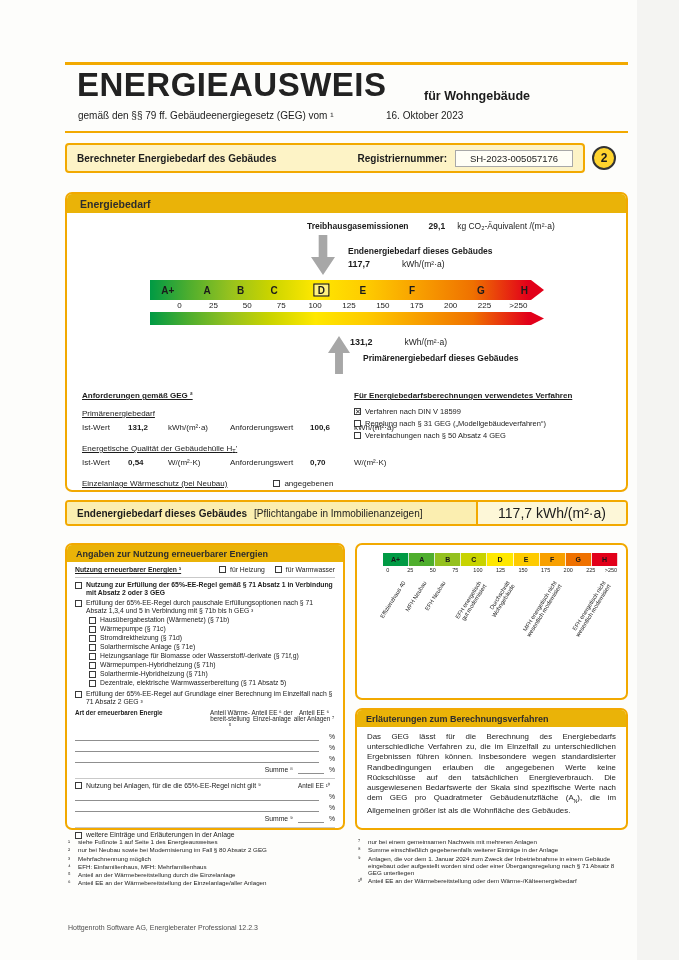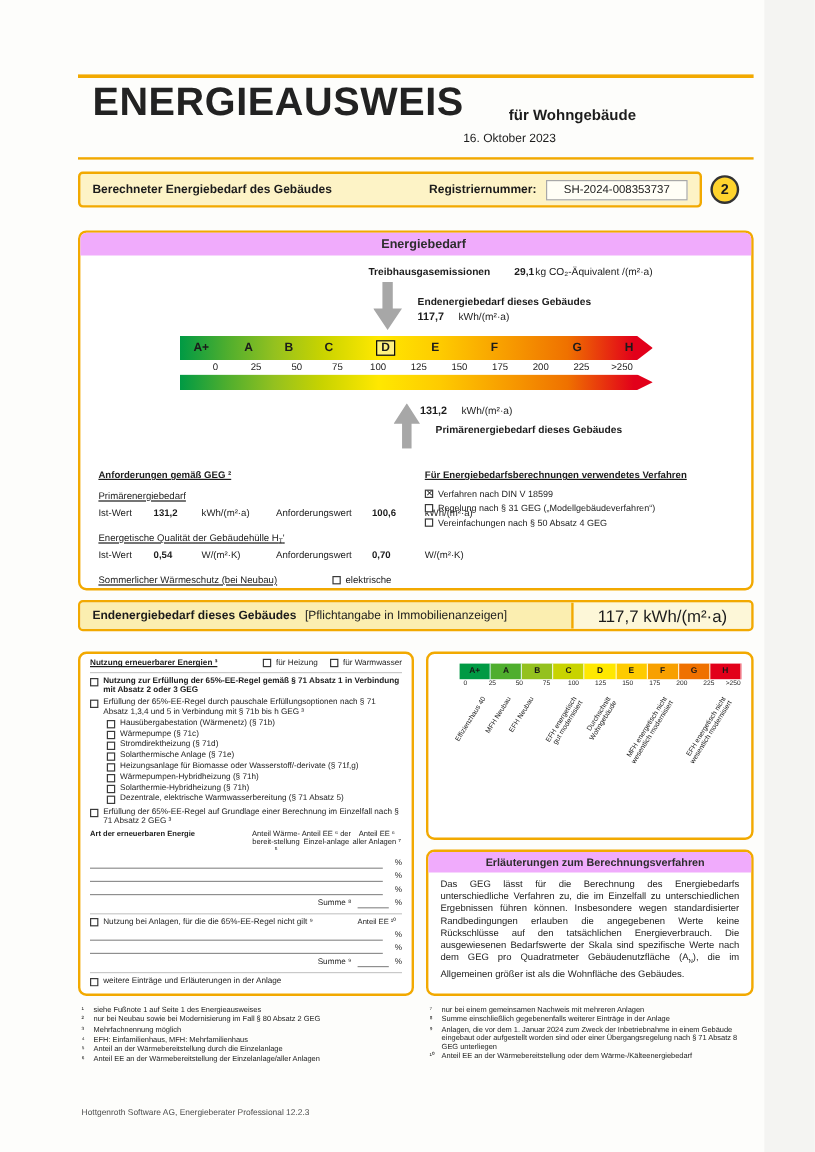--- a/index.html
+++ b/index.html
@@ -16,37 +16,37 @@
   .doc-law { position:absolute; left:78px; top:110px; font-size:10px; }
   .doc-date { position:absolute; left:386px; top:110px; font-size:10px; }
 
   .meta-bar { position:absolute; left:65px; top:143px; width:520px; height:30px; border:2px solid #f2a900; border-radius:4px; background:#fdf3c6; display:flex; align-items:center; padding:0 10px; }
   .meta-title { font-size:10px; font-weight:bold; }
   .reg-label { margin-left:auto; font-size:10px; font-weight:bold; margin-right:8px; }
   .reg-value { background:#fffef6; border:1px solid #a8a8a8; padding:2px 8px; min-width:118px; text-align:center; font-size:9.5px; }
   .page-circle { position:absolute; left:592px; top:146px; width:24px; height:24px; border-radius:50%; border:2px solid #333; background:#ffd42e; text-align:center; line-height:20px; font-size:12px; font-weight:bold; }
 
   .box { position:absolute; border:2px solid #f2a900; border-radius:7px; background:#fff; }
-  .box-title { background:#f0abfc; border-radius:5px 5px 0 0; font-weight:bold; color:#2d2d2d;text-align:center; }
+  .box-title { background:#eab308; border-radius:5px 5px 0 0; font-weight:bold; color:#2d2d2d; }
 
   .energy-box { left:65px; top:192px; width:563px; height:300px; }
   .energy-box .box-title { font-size:10.5px; padding:4px 0 3px 13px; }
   .energy-box > div { position:absolute; }
   .energy-box .box-title { position:static; }
 
   .ghg-row { left:240px; top:27px; display:flex; align-items:baseline; font-size:8.5px; }
   .ghg-row .v { font-weight:bold; margin-left:20px; }
-  .ghg-row .u { margin-left:1px; }
+  .ghg-row .u { margin-left:12px; }
   .ghg-row .l { font-weight:bold; }
 
   .arrow-down { left:244px; top:41px; width:24px; height:40px; background:#a7a7a7; clip-path:polygon(32% 0,68% 0,68% 55%,100% 55%,50% 100%,0 55%,32% 55%); }
   .arrow-up { left:261px; top:142px; width:22px; height:38px; background:#a7a7a7; clip-path:polygon(50% 0,100% 45%,68% 45%,68% 100%,32% 100%,32% 45%,0 45%); }
 
   .end-label { left:281px; top:52px; font-size:8.5px; font-weight:bold; }
-  .val-row { display:flex; align-items:baseline; font-size:8.5px; }
+  .val-row { display:flex; align-items:baseline; font-size:8.5px;gap:20px; }
   .val-row .v { font-weight:bold; font-size:9px; margin-right:12px; }
   .end-vals { left:281px; top:65px; }
   .prim-vals { left:283px; top:143px; }
   .prim-label { left:296px; top:159px; font-size:8.5px; font-weight:bold; }
 
   .scale { left:83px; top:86px; width:394px; }
   .band { position:relative; background:linear-gradient(90deg,#009a44 0%,#4fae2e 10%,#94c11f 20%,#c8d300 30%,#ffe800 42%,#fecb00 55%,#f8a000 68%,#ef7100 82%,#e2001a 96%); clip-path:polygon(0 0,calc(100% - 13px) 0,100% 50%,calc(100% - 13px) 100%,0 100%); }
   .band1 { height:20px; }
   .band2 { height:13px; margin-top:0; }
   .band .letter { position:absolute; top:50%; transform:translate(-50%,-50%); font-size:10px; font-weight:bold; color:#1b1b1b; }
@@ -127,27 +127,28 @@
   .doc-footer { position:absolute; left:68px; top:924px; font-size:7px; color:#4d4d4d; }
 </style>
 </head>
 <body>
 
 <div class="page">
 
   <div class="rule rule-top"></div>
   <div class="doc-title">ENERGIEAUSWEIS</div>
   <div class="doc-audience">für Wohngebäude</div>
+  <div class="doc-law">gemäß den §§ 79 ff. Gebäudeenergiegesetz (GEG) vom ¹</div>
   <div class="doc-date">16. Oktober 2023</div>
   <div class="rule rule-2"></div>
 
   <div class="meta-bar">
     <span class="meta-title">Berechneter Energiebedarf des Gebäudes</span>
     <span class="reg-label">Registriernummer:</span>
-    <span class="reg-value">SH-2024-008353737</span>
+    <span class="reg-value">SH-2023-005057176</span>
   </div>
   <div class="page-circle">2</div>
 
   <div class="box energy-box">
     <div class="box-title">Energiebedarf</div>
 
     <div class="ghg-row">
       <span class="l">Treibhausgasemissionen</span>
       <span class="v">29,1</span>
       <span class="u">kg CO₂-Äquivalent /(m²·a)</span>
@@ -212,23 +213,23 @@
     <div class="rrow rrow2">
       <span class="cl">Ist-Wert</span>
       <span class="cv">0,54</span>
       <span class="cu">W/(m²·K)</span>
       <span class="crl">Anforderungswert</span>
       <span class="crv">0,70</span>
       <span class="cru">W/(m²·K)</span>
     </div>
 
     <div class="summer-row">
-      <span class="slabel">Sommerlicher Wärmeschutz (bei Neubau)</span>
+      <span class="slabel">Einzelanlage Wärmeschutz (bei Neubau)</span>
       <span class="cb"></span>
-      <span>elektrische</span>
+      <span>angegebenen</span>
     </div>
 
     <div class="method-title">Für Energiebedarfsberechnungen verwendetes Verfahren</div>
     <div class="method-opt mo0">
       <span class="cb">✕</span>
       <span>Verfahren nach DIN V 18599</span>
     </div>
     <div class="method-opt mo1">
       <span class="cb"></span>
       <span>Regelung nach § 31 GEG („Modellgebäudeverfahren“)</span>
@@ -241,20 +242,21 @@
 
   <div class="endbar">
     <div class="endbar-left">
       <span class="b1">Endenergiebedarf dieses Gebäudes</span>
       <span>[Pflichtangabe in Immobilienanzeigen]</span>
     </div>
     <div class="endbar-value">117,7 kWh/(m²·a)</div>
   </div>
 
   <div class="box renew-box">
+    <div class="box-title">Angaben zur Nutzung erneuerbarer Energien</div>
     <div class="renew-body">
 
       <div class="rb-head">
         <span class="hl1">Nutzung erneuerbarer Energien ³</span>
         <span class="hcb">
             <span class="cb"></span>
             <span>für Heizung</span>
           </span>
         <span class="hcb">
             <span class="cb"></span>

